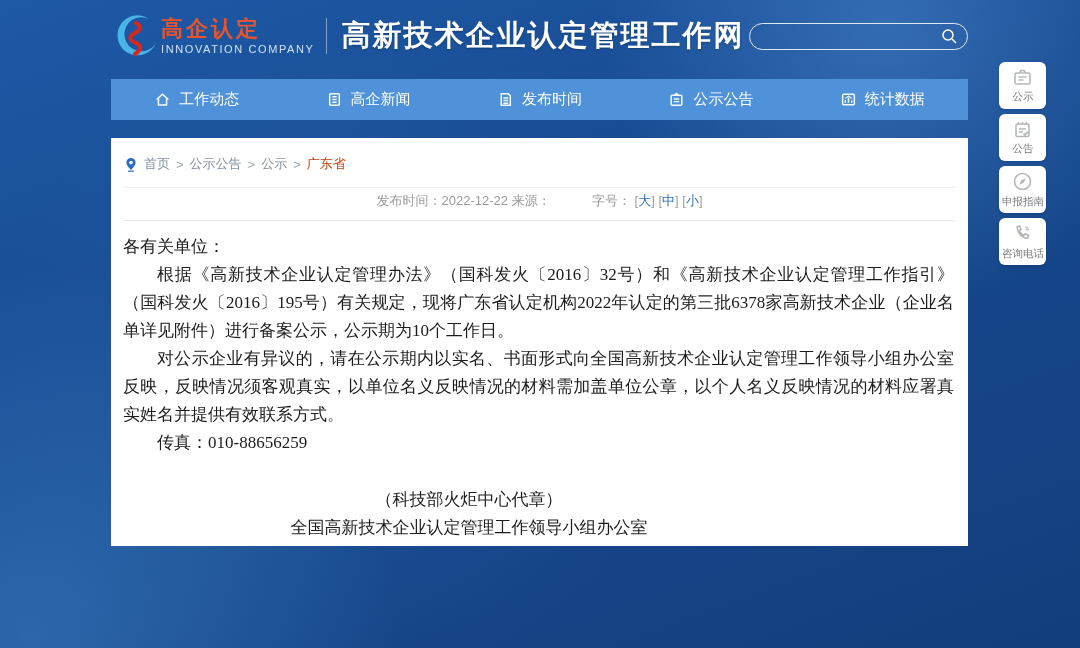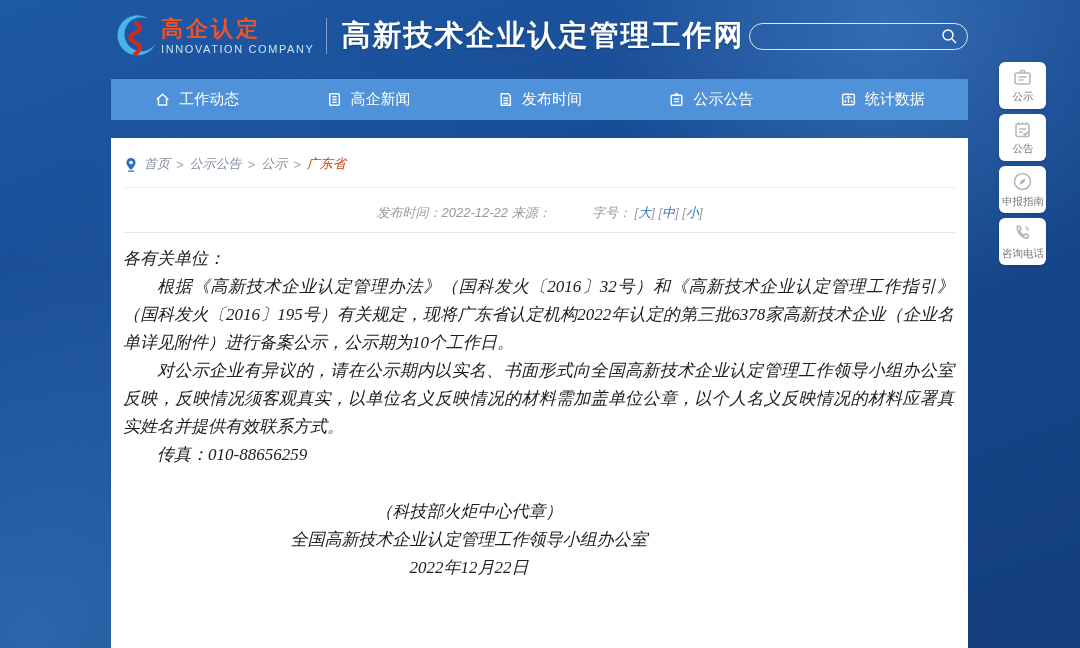--- a/index.html
+++ b/index.html
@@ -32,31 +32,31 @@
   .search-icon svg { display:block; }
 
   
   .nav { position:absolute; left:111px; top:79px; width:857px; height:41px;
          background:#4f92d9; display:flex; }
   .nav-item { flex:1; display:flex; align-items:center; justify-content:center;
               color:#fff; font-size:15px; cursor:pointer; }
   .nav-item .ni { display:flex; margin-right:8px; opacity:.95; }
 
   
-  .card { position:absolute; left:111px; top:138px; width:857px; height:510px;
-          background:#fff; overflow:hidden;font-style:italic; }
+  .card { position:absolute; left:111px; top:138px; width:857px; height:408px;
+          background:#fff; overflow:hidden; }
   .breadcrumb { margin:0 13px; padding:17px 0 14px 0; border-bottom:1px solid #e9edf2;
                 display:flex; align-items:center; font-size:13px; color:#82909f; }
   .breadcrumb .pin { display:flex; margin-right:6px; }
   .crumb-sep { margin:0 6px; color:#9aa6b2; }
   .crumb-last { color:#c2410c; }
 
   .article-title { margin:17px 16px 0 16px; text-align:center; font-size:23px;
                    font-weight:bold; color:#333; letter-spacing:.5px; }
-  .article-meta { margin-top:16px; text-align:center; font-size:13px; color:#999; }
+  .article-meta { margin-top:4px; text-align:center; font-size:13px; color:#999; }
   .article-meta .gap { display:inline-block; width:34px; }
   .size-btn { color:#2a6ebf; cursor:pointer; }
   .size-brk { color:#9e9e9e; }
   .meta-sep { margin:10px 13px 0 13px; border-bottom:1px solid #e7e7e7; }
 
   .article-body { margin:12px 14px 0 12px;
                   font-family:"Liberation Serif", "DejaVu Serif", serif;
                   font-size:17px; line-height:28px; color:#1c1c1c; text-align:justify; }
   .article-body p.ind { text-indent:2em; }
   .signature { margin-top:29px; width:692px;

